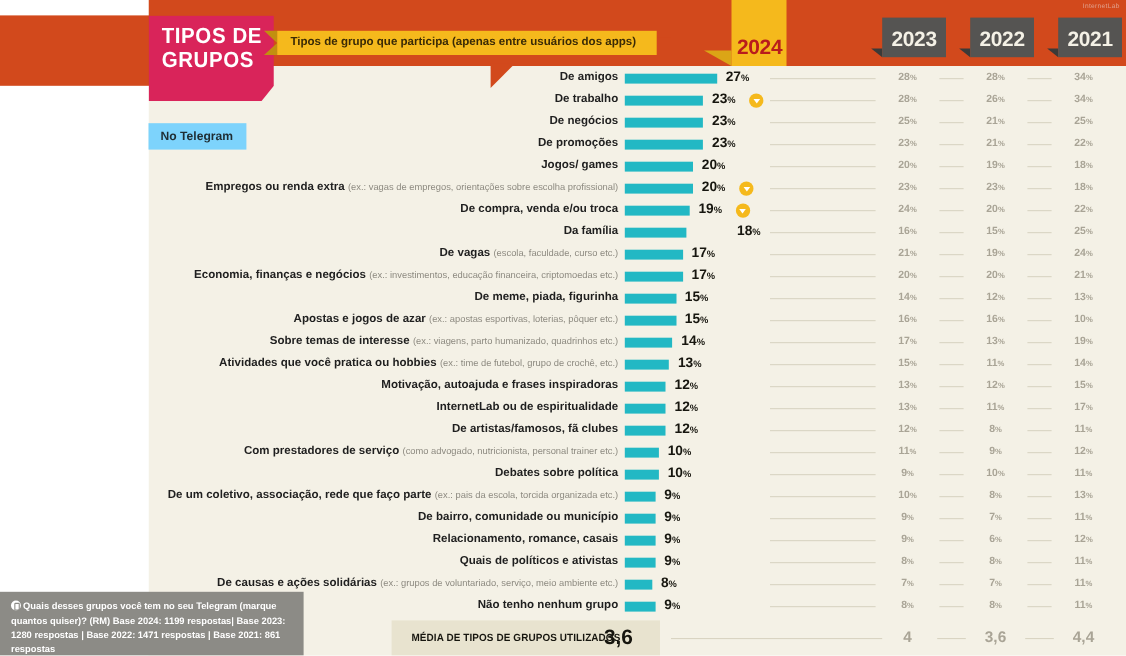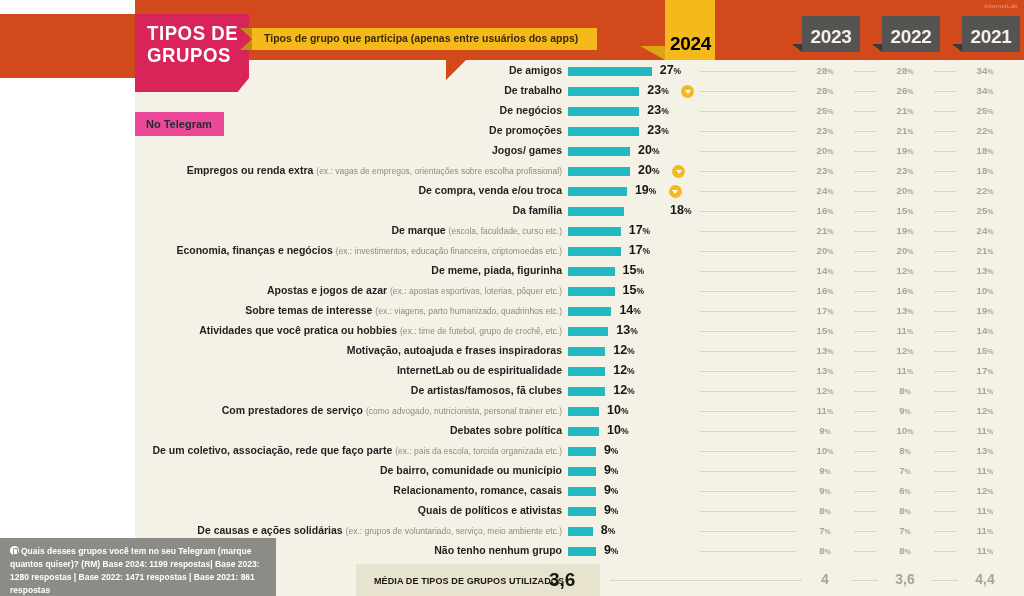--- a/index.html
+++ b/index.html
@@ -50,21 +50,21 @@
     padding: 9px 0 0 12px;
   }
   .title-card .tline {
     font-weight: bold; color: #ffffff; font-size: 20px;
     letter-spacing: 0.6px; line-height: 1.08;
     font-stretch: condensed;
     transform: scaleX(0.93); transform-origin: left center;
   }
   .badge-telegram {
     position: absolute; left: 135px; top: 112px;
-    background: #ec4899; color: #1f2d33;
+    background: #7dd3fc; color: #1f2d33;
     font-size: 11px; font-weight: bold;
     padding: 6px 12px 6px 11px;
     z-index: 6;
   }
 
   
   .hdr-banner {
     position: absolute; left: 252px; top: 28px; height: 22px;
     background: #f5b91c; color: #3a2a06;
     font-size: 10.5px; font-weight: bold;
@@ -81,21 +81,21 @@
     z-index: 6;
   }
 
   
   .year-2024 {
     position: absolute; left: 665px; top: 0; width: 50px; height: 60px;
     background: #f5b91c; z-index: 7;
   }
   .year-2024 span {
     position: absolute; left: 5px; bottom: 5px;
-    font-size: 19px; font-weight: bold; color: #000000;
+    font-size: 19px; font-weight: bold; color: #b91c1c;
     letter-spacing: -0.3px;
     text-align: right;
   }
   .y24-fold {
     position: absolute; left: 640px; top: 46px;
     width: 0; height: 0;
     border-top: 14px solid #dba516;
     border-left: 25px solid transparent;
     z-index: 6;
   }
@@ -345,21 +345,21 @@
         <div class="bar" style="width:55.800000000000004px"></div>
         <div class="pct" style="left:670px">18<s>%</s></div>
         <div class="dash d1"></div>
         <div class="dash d2"></div>
         <div class="dash d3"></div>
         <div class="oldv o1">16<s>%</s></div>
         <div class="oldv o2">15<s>%</s></div>
         <div class="oldv o3">25<s>%</s></div>
       </div>
       <div class="row">
-        <div class="lbl"><b>De marque</b> <i>(escola, faculdade, curso etc.)</i></div>
+        <div class="lbl"><b>De vagas</b> <i>(escola, faculdade, curso etc.)</i></div>
         <div class="bar" style="width:52.7px"></div>
         <div class="pct" style="left:628.7px">17<s>%</s></div>
         <div class="dash d1"></div>
         <div class="dash d2"></div>
         <div class="dash d3"></div>
         <div class="oldv o1">21<s>%</s></div>
         <div class="oldv o2">19<s>%</s></div>
         <div class="oldv o3">24<s>%</s></div>
       </div>
       <div class="row">

